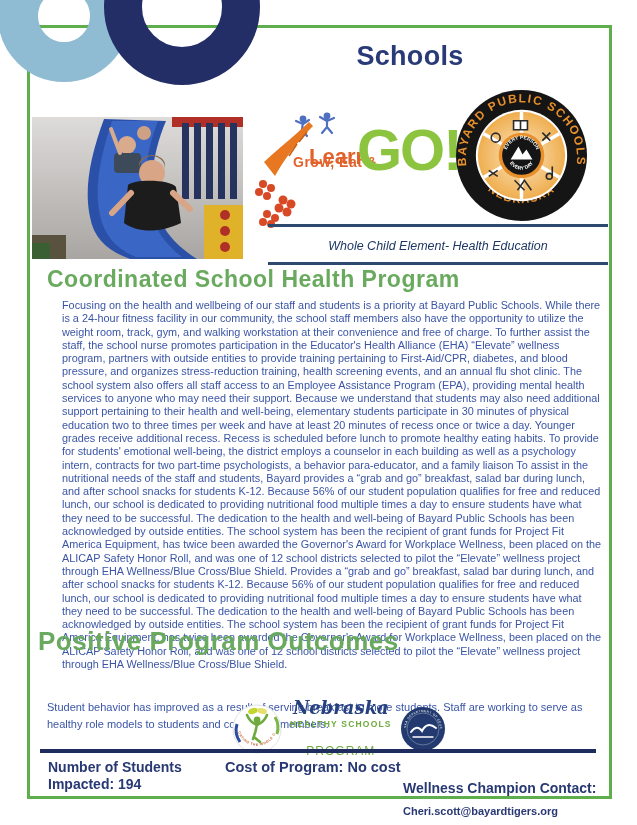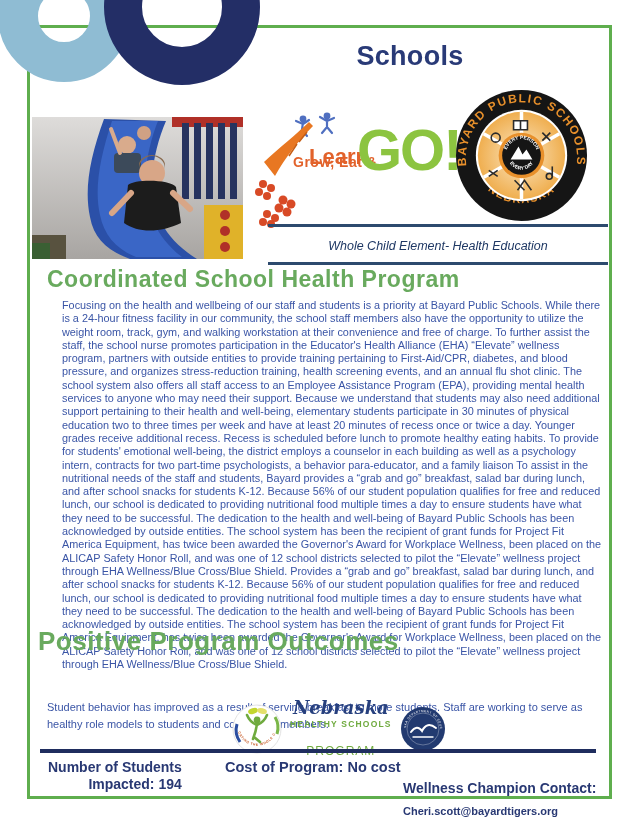--- a/index.html
+++ b/index.html
@@ -47,21 +47,21 @@
     position:absolute;left:232px;top:699px;display:flex;align-items:center;gap:7px;
   }
   .nhs-text{text-align:center;}
   .nhs-name{
     font-family:"DejaVu Serif",serif;font-style:italic;font-weight:bold;
     color:#27407e;font-size:18px;line-height:18px;
   }
   .nhs-line2{color:#6faa3e;font-weight:bold;font-size:8.5px;letter-spacing:1.2px;margin-top:2px;}
   .nhs-line3{color:#6faa3e;font-weight:normal;font-size:12px;letter-spacing:1px;margin-top:15px;}
   .footer-rule{position:absolute;left:40px;top:749px;width:556px;height:4px;background:#1f2d5e;}
-  .footer-left{position:absolute;left:48px;top:759px;color:#283873;font-weight:bold;font-size:14px;line-height:16.5px;text-align:right;}
+  .footer-left{position:absolute;left:48px;top:759px;color:#283873;font-weight:bold;font-size:14px;line-height:16.5px;}
   .footer-center{position:absolute;left:225px;top:759px;color:#283873;font-weight:bold;font-size:14.5px;}
   .footer-right{position:absolute;left:403px;top:764px;color:#283873;}
   .footer-right .label{font-weight:bold;font-size:14px;margin-top:16px;}
   .footer-right .email{font-weight:bold;font-size:11px;margin-top:9px;}
 </style>
 </head>
 <body>
 
 <div class="page">
 

